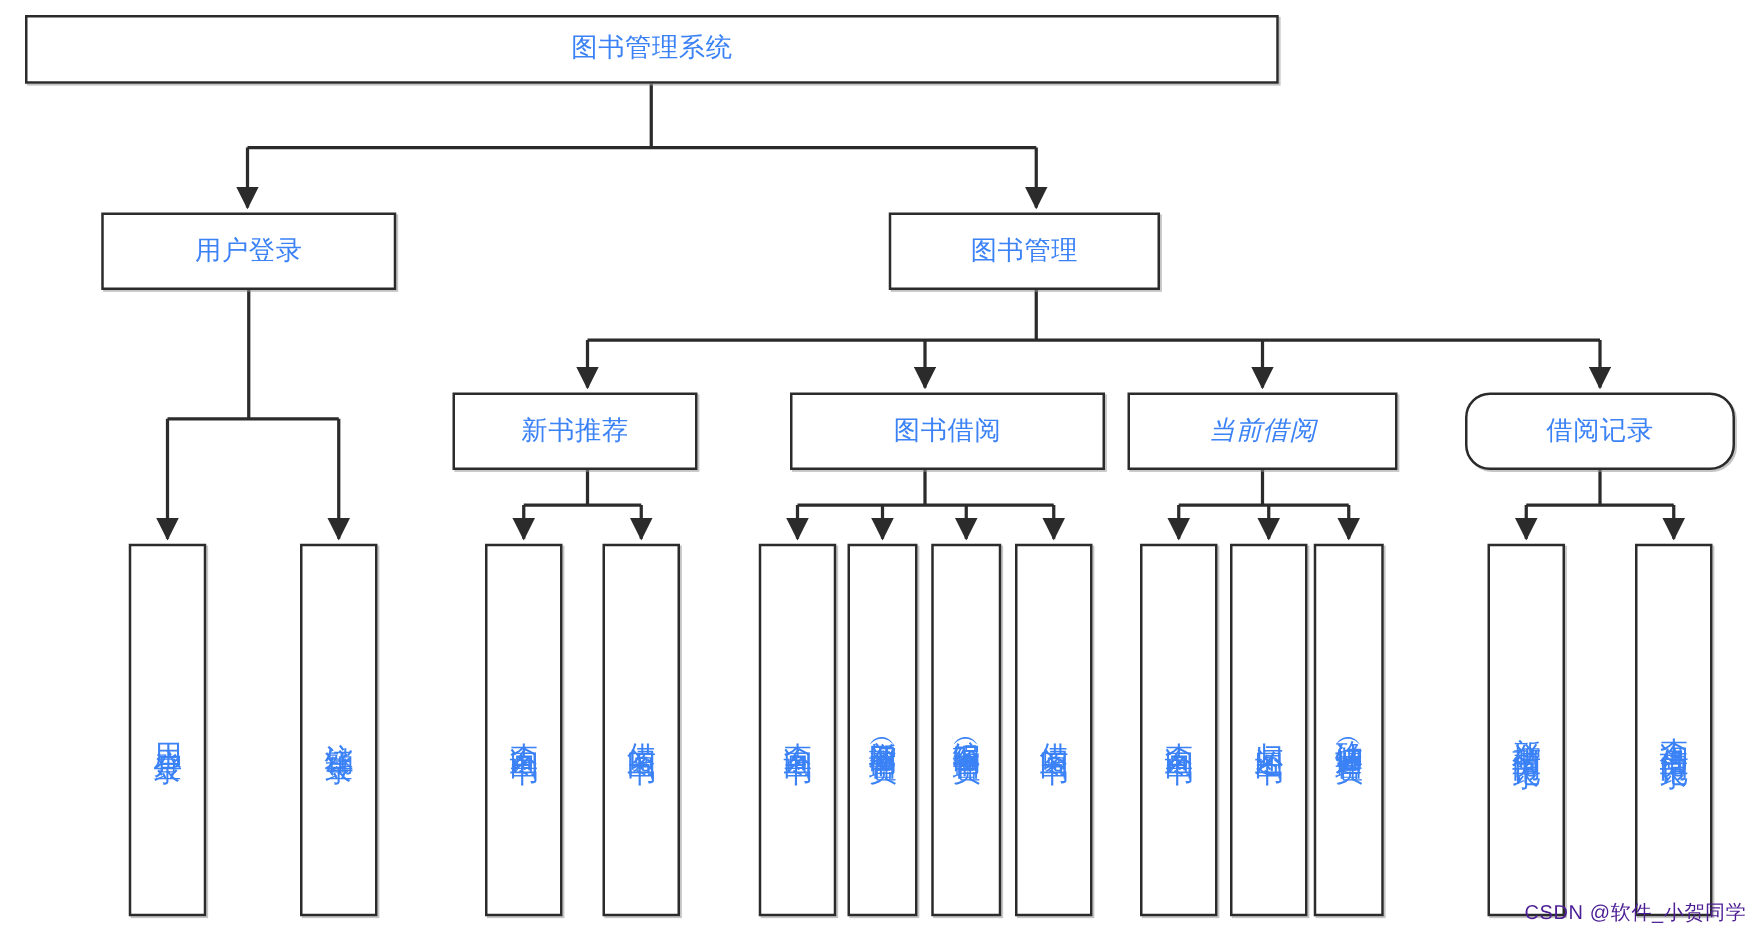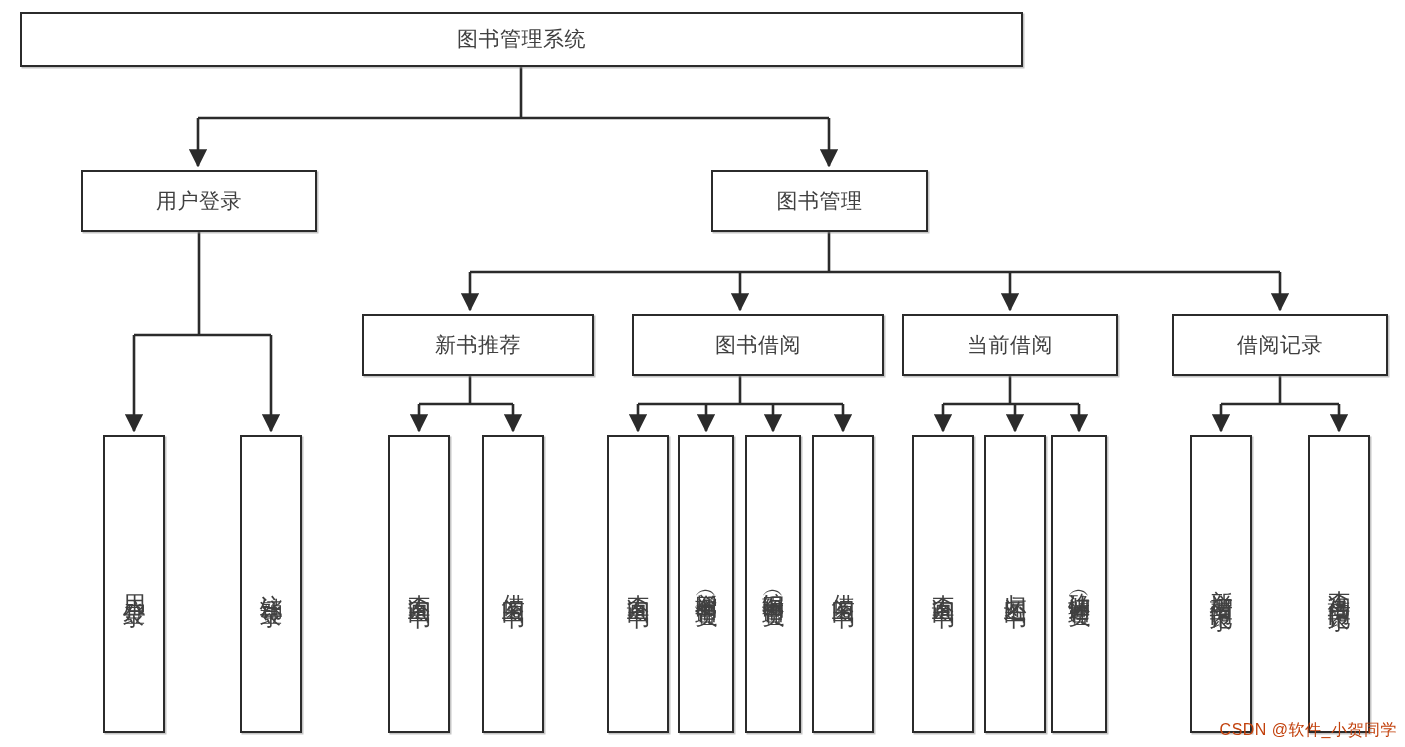--- a/index.html
+++ b/index.html
@@ -29,21 +29,21 @@
     display:flex;
     align-items:center;
     justify-content:center;
     z-index:2;
   }
   .node .lbl{
     font-size:21px;
     line-height:1.18;
     letter-spacing:0.5px;
     white-space:nowrap;
-    color:#404040;
+    color:#3b82f6;
   }
   
   .node.vert{
     align-items:center;
     justify-content:center;
     padding:6px 0;
   }
   .node.vert .lbl{
     writing-mode:vertical-rl;
     text-orientation:upright;
@@ -56,21 +56,21 @@
   }
   .node.vert.tall .lbl{
     letter-spacing:2px;
     font-size:22px;
   }
   #watermark{
     position:absolute;
     right:8px;
     bottom:6px;
     font-size:16px;
-    color:#c2410c;
+    color:#4c1d95;
     letter-spacing:0.5px;
     z-index:5;
     white-space:nowrap;
   }
 </style>
 </head>
 <body>
 
 <div id="stage">
 
@@ -127,30 +127,30 @@
   <div id="nodes">
       <div class="node" style="left: 20px; top: 12px; width: 1003px; height: 55px;">
         <span class="lbl">图书管理系统</span>
       </div>
       <div class="node" style="left: 81px; top: 170px; width: 236px; height: 62px;">
         <span class="lbl">用户登录</span>
       </div>
       <div class="node" style="left: 711px; top: 170px; width: 217px; height: 62px;">
         <span class="lbl">图书管理</span>
       </div>
-      <div class="node" style="left: 362px; top: 314px; width: 232px; height: 62px;">
+      <div class="node" style="left: 362px; top: 314px; width: 196px; height: 62px;">
         <span class="lbl">新书推荐</span>
       </div>
       <div class="node" style="left: 632px; top: 314px; width: 252px; height: 62px;">
         <span class="lbl">图书借阅</span>
       </div>
-      <div class="node" style="left: 902px; top: 314px; width: 216px; height: 62px;">
+      <div class="node" style="left: 902px; top: 314px; width: 216px; height: 62px; font-style: italic;">
         <span class="lbl">当前借阅</span>
       </div>
-      <div class="node" style="left: 1172px; top: 314px; width: 216px; height: 62px;">
+      <div class="node" style="left: 1172px; top: 314px; width: 216px; height: 62px; border-radius: 20px;">
         <span class="lbl">借阅记录</span>
       </div>
       <div class="node vert" style="left: 103px; top: 435px; width: 62px; height: 298px;">
         <span class="lbl">用户登录</span>
       </div>
       <div class="node vert" style="left: 240px; top: 435px; width: 62px; height: 298px;">
         <span class="lbl">注销登录</span>
       </div>
       <div class="node vert" style="left: 388px; top: 435px; width: 62px; height: 298px;">
         <span class="lbl">查询图书</span>

